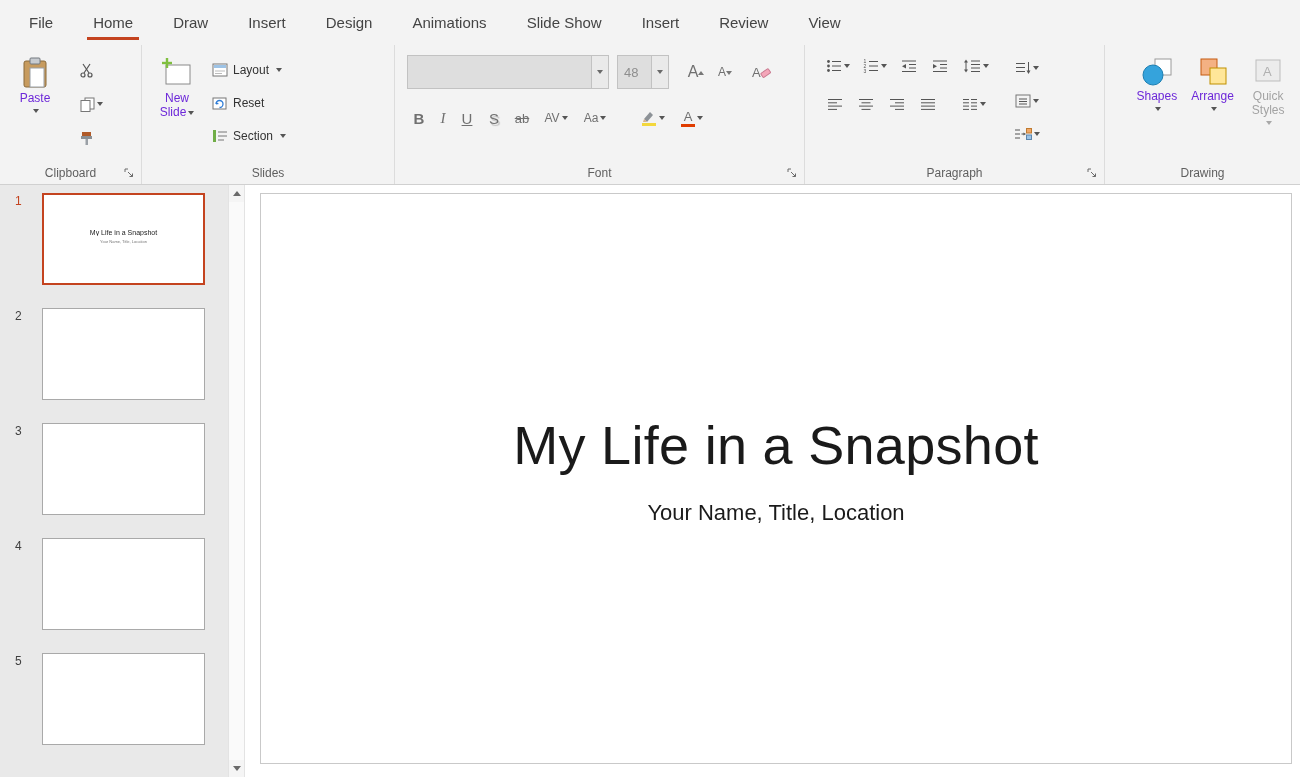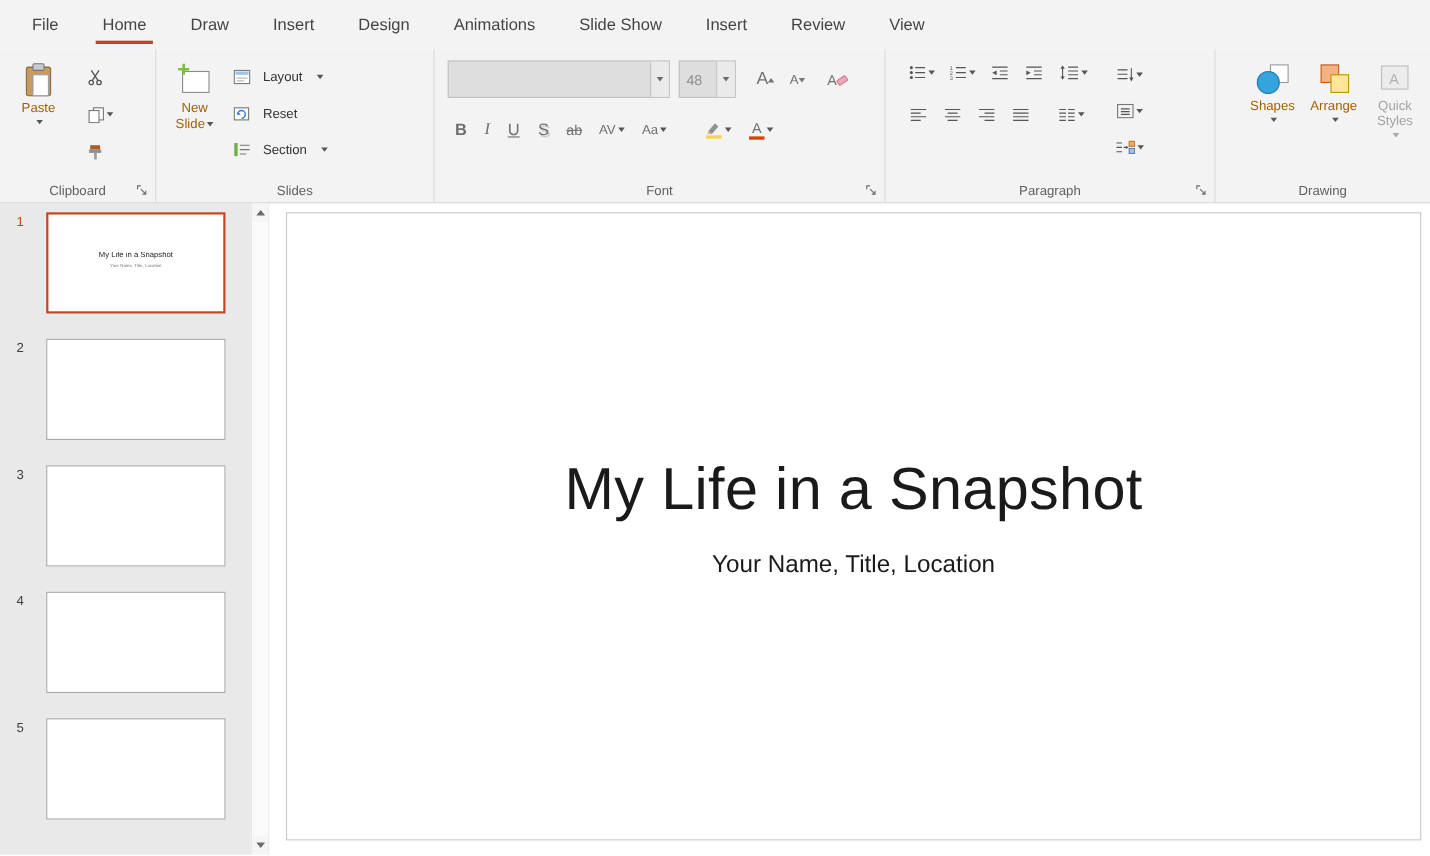--- a/index.html
+++ b/index.html
@@ -12,25 +12,25 @@
   .tab.active{color:#444}
   .tab.active::after{content:"";position:absolute;left:14px;right:14px;bottom:5px;height:3px;background:#c4431f}
 
   
   .ribbon{display:flex;height:140px;background:#f3f3f3;border-bottom:1px solid #d0d0d0}
   .group{position:relative;border-right:1px solid #dcdcdc;height:100%;padding:10px 4px 22px 6px}
   .group-label{position:absolute;bottom:4px;left:0;right:0;text-align:center;font-size:12px;color:#5f5f5f;white-space:nowrap}
   .launcher{position:absolute;bottom:5px;right:6px;width:12px;height:12px;display:flex;align-items:center;justify-content:center}
   .grp-content{display:flex;height:100%}
 
-  .btn-big{display:flex;flex-direction:column;align-items:center;width:58px;padding-top:2px;gap:3px;font-size:12px;color:#a16207;text-align:center;line-height:1.15}
+  .btn-big{display:flex;flex-direction:column;align-items:center;width:58px;padding-top:2px;gap:3px;font-size:12px;color:#6d28d9;text-align:center;line-height:1.15}
   .btn-big .lab{width:50px}
   .btn-big.disabled{color:#a3a3a3}
   .btn-small{width:24px;height:22px;display:flex;align-items:center;justify-content:center;border-radius:2px}
-  .lbl-btn{display:flex;align-items:center;gap:11px;font-size:12px;color:#333;height:22px;white-space:nowrap}
+  .lbl-btn{display:flex;align-items:center;gap:5px;font-size:12px;color:#333;height:22px;white-space:nowrap}
   .mini-col{display:flex;flex-direction:column;gap:12px;margin-left:10px;padding-top:4px}
   .stack{display:flex;flex-direction:column;gap:11px;padding-top:4px;margin-left:6px}
 
   .chev{display:inline-block;width:0;height:0;border-left:3.5px solid transparent;border-right:3.5px solid transparent;border-top:4px solid #555;vertical-align:middle;margin-left:2px}
   .tri-up{width:0;height:0;border-left:4px solid transparent;border-right:4px solid transparent;border-bottom:5px solid #6a6a6a}
   .tri-down{width:0;height:0;border-left:4px solid transparent;border-right:4px solid transparent;border-top:5px solid #6a6a6a}
   .caret-up{width:0;height:0;border-left:3px solid transparent;border-right:3px solid transparent;border-bottom:4px solid #777;margin-top:1px}
   .caret-dn{width:0;height:0;border-left:3px solid transparent;border-right:3px solid transparent;border-top:4px solid #777;margin-top:1px}
 
   

